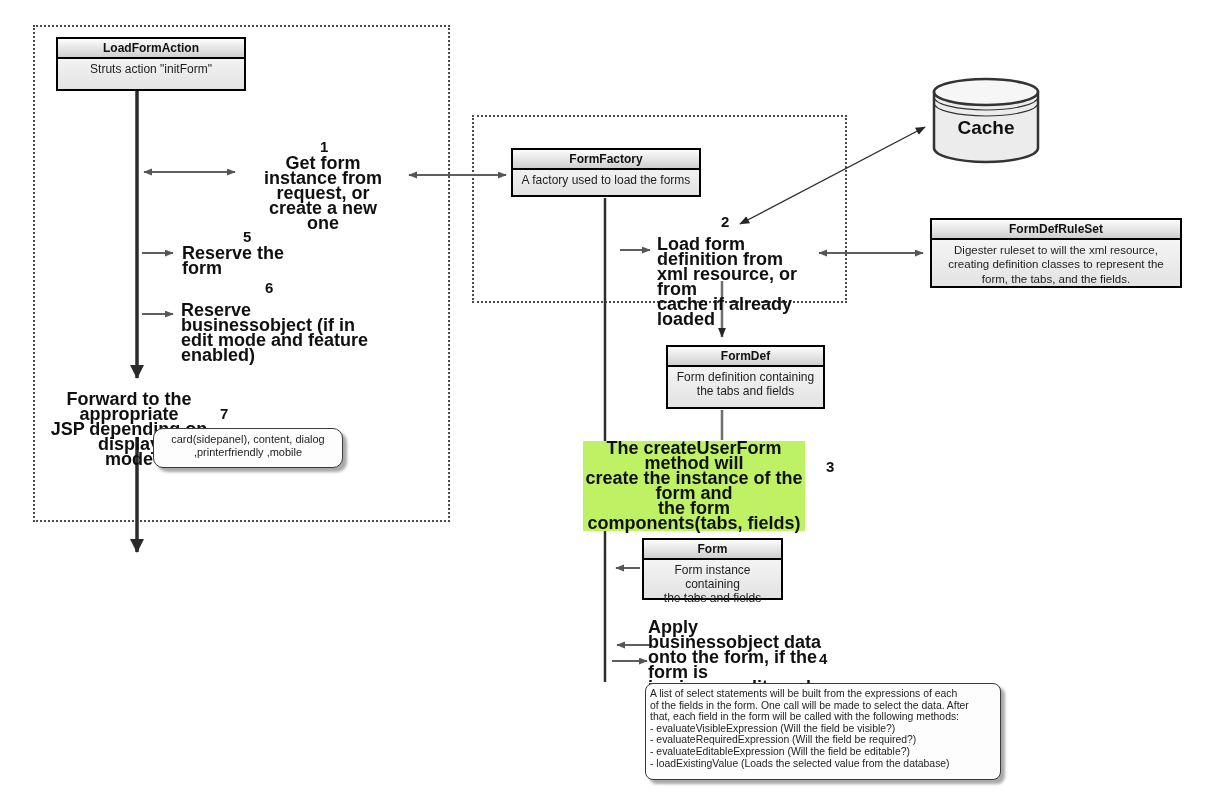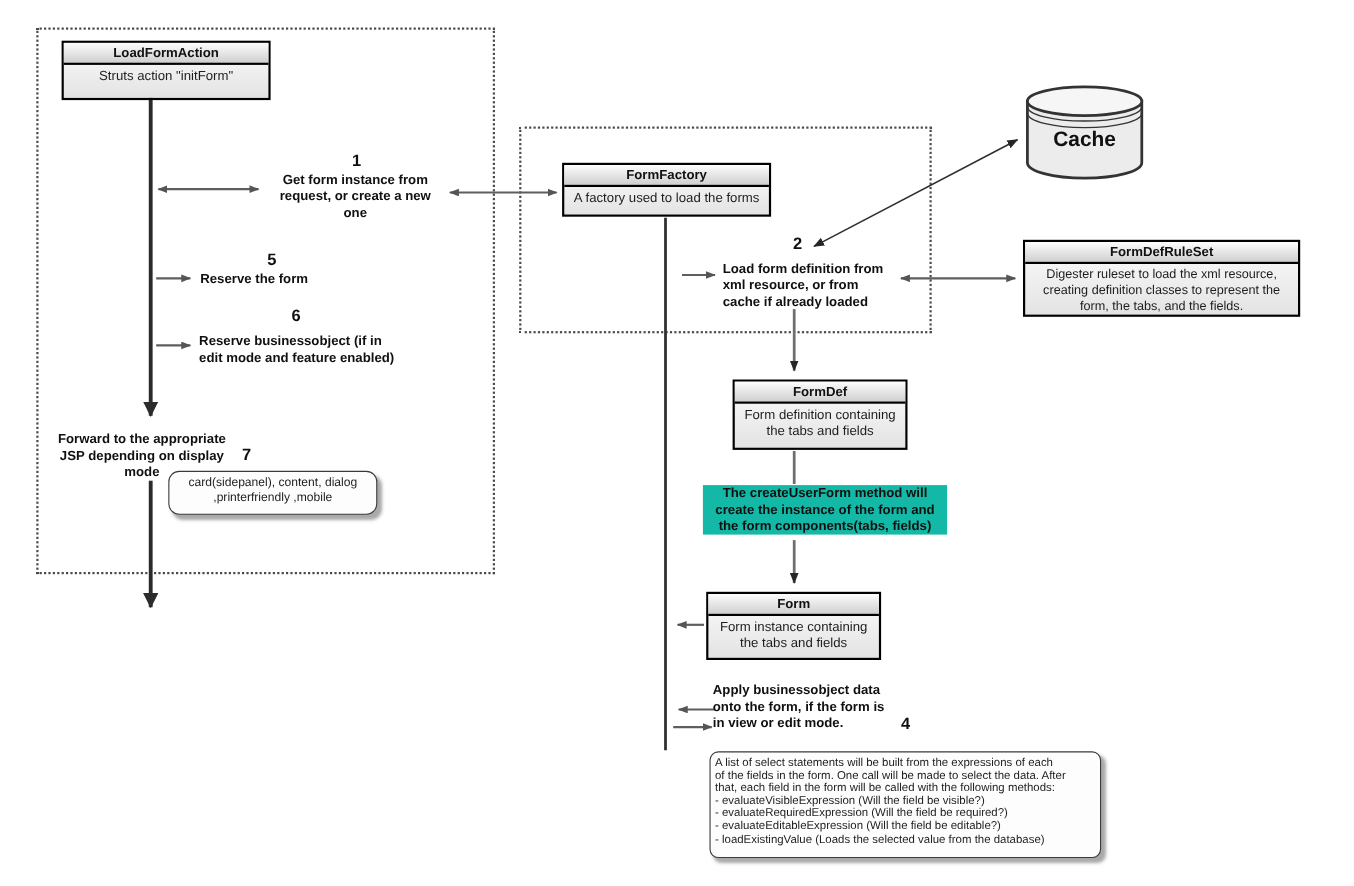--- a/index.html
+++ b/index.html
@@ -12,21 +12,21 @@
 
   svg.lines { position:absolute; left:0; top:0; width:1231px; height:805px; pointer-events:none; }
 
   .uml-box { position:absolute; border:2px solid #000; background:linear-gradient(#fcfcfc,#e3e3e3); }
   .uml-title { border-bottom:2px solid #000; background:linear-gradient(#fdfdfd,#cfcfcf);
                font-weight:bold; font-size:12px; color:#111; text-align:center; padding:2px 1px; }
   .uml-body  { font-size:12px; color:#1d1d1d; text-align:center; padding:3px 2px;
                white-space:pre-line; line-height:1.18; }
   .uml-body.small { font-size:11.5px; line-height:1.24; }
 
-  .msg { position:absolute; font-weight:bold; font-size:12px; line-height:15px; color:#101010;
+  .msg { position:absolute; font-weight:bold; font-size:18px; line-height:15px; color:#101010;
          white-space:pre-line; }
   .msg.center { text-align:center; }
   .num { position:absolute; font-weight:bold; font-size:15px; color:#101010; }
 
   .note { position:absolute; background:#fdfdfd; border:1.5px solid #3a3a3a; border-radius:10px;
           box-shadow:4px 4px 3px #a9a9a9; color:#1d1d1d; white-space:pre-line; }
   .note-modes { left:153px; top:428px; width:190px; height:40px; font-size:11px;
                 text-align:center; padding-top:4px; line-height:1.2; }
   .note-select { left:645px; top:683px; width:356px; height:97px; font-size:10.4px;
                  line-height:11.6px; border-radius:8px; text-align:left;
@@ -95,51 +95,51 @@
     <div class="uml-body">Struts action "initForm"</div>
   </div>
 
   <div class="uml-box" style="left:511px;top:148px;width:190px;height:49px;">
     <div class="uml-title">FormFactory</div>
     <div class="uml-body">A factory used to load the forms</div>
   </div>
 
   <div class="uml-box" style="left:930px;top:218px;width:252px;height:70px;">
     <div class="uml-title">FormDefRuleSet</div>
-    <div class="uml-body small">Digester ruleset to load the xml resource,
+    <div class="uml-body small">Digester ruleset to will the xml resource,
 creating definition classes to represent the
 form, the tabs, and the fields.</div>
   </div>
 
   <div class="uml-box" style="left:642px;top:345px;width:159px;height:64px;margin-left:24px;">
     <div class="uml-title">FormDef</div>
     <div class="uml-body">Form definition containing
 the tabs and fields</div>
   </div>
 
-  <div class="uml-box" style="left:642px;top:538px;width:159px;height:62px;">
+  <div class="uml-box" style="left:642px;top:538px;width:141px;height:62px;">
     <div class="uml-title">Form</div>
     <div class="uml-body">Form instance containing
 the tabs and fields</div>
   </div>
 
   <div class="cyl-label">Cache</div>
 
   <div class="num" style="left:320px;top:138px;">1</div>
   <div class="msg center" style="left:248px;top:156px;width:150px;">Get form instance from
 request, or create a new
 one</div>
 
   <div class="num" style="left:721px;top:213px;">2</div>
   <div class="msg" style="left:657px;top:237px;width:165px;">Load form definition from
 xml resource, or from
 cache if already loaded</div>
 
   <div class="num" style="left:826px;top:458px;">3</div>
-  <div class="msg center" style="left:639px;top:441px;width:222px;background:#14b8a6;text-align:center;">The createUserForm method will
+  <div class="msg center" style="left:583px;top:441px;width:222px;background:#bef264;text-align:center;">The createUserForm method will
 create the instance of the form and
 the form components(tabs, fields)</div>
 
   <div class="num" style="left:819px;top:650px;">4</div>
   <div class="msg" style="left:648px;top:620px;width:180px;">Apply businessobject data
 onto the form, if the form is
 in view or edit mode.</div>
 
   <div class="num" style="left:243px;top:228px;">5</div>
   <div class="msg" style="left:182px;top:246px;width:120px;">Reserve the form</div>

